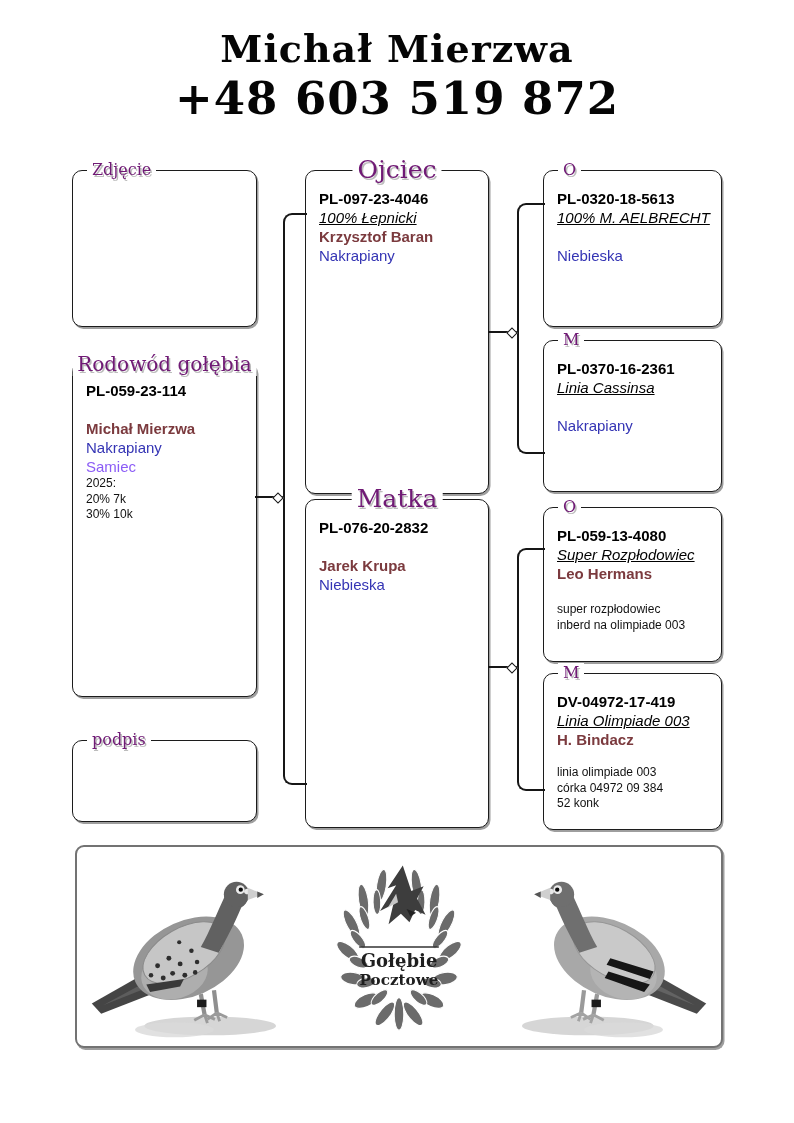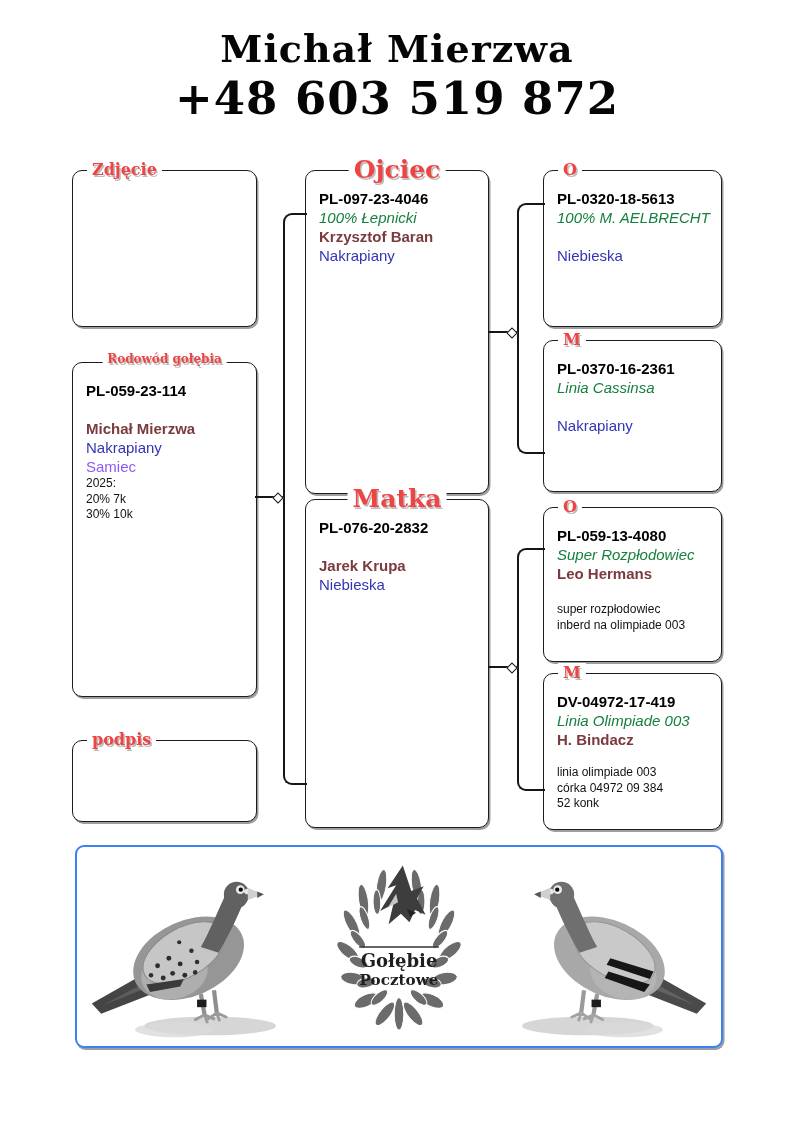--- a/index.html
+++ b/index.html
@@ -9,46 +9,46 @@
   
   .hdr{position:absolute;left:0;width:100%;text-align:center;
        font-family:"DejaVu Serif",serif;font-weight:bold;color:#050505;}
   .hdr-name{top:26px;font-size:38px;letter-spacing:1px;}
   .hdr-phone{top:72px;font-size:45px;letter-spacing:1px;}
 
   
   .box{position:absolute;background:#fff;border:1.5px solid #1c1c1c;
        border-radius:10px;box-shadow:1.5px 2px 0 #9e9e9e;}
   .legend{position:absolute;background:#fff;padding:0 5px;
-          font-family:"DejaVu Serif",serif;font-weight:bold;color:#ef4444;
+          font-family:"DejaVu Serif",serif;font-weight:normal;color:#701a75;
           text-shadow:1.5px 1.5px 0 #bdbdbd;white-space:nowrap;}
   .legend.sm{top:-11px;left:14px;font-size:16px;}
-  .legend.sm-center{top:-11px;left:50%;transform:translateX(-50%);font-size:12px;}
+  .legend.sm-center{top:-11px;left:50%;transform:translateX(-50%);font-size:20px;}
   .legend.big{top:-16px;left:50%;transform:translateX(-50%);font-size:25px;}
   .box-content{padding:18px 10px 0 13px;}
   .ln{font-size:15px;line-height:19px;white-space:nowrap;}
   .l-id{font-weight:bold;color:#000;}
-  .l-strain{font-style:italic;color:#15803d;}
+  .l-strain{font-style:italic;color:#000000;text-decoration:underline;}
   .l-owner{font-weight:bold;color:#7b3a3e;}
   .l-blue{color:#3434b4;}
   .l-plain{color:#8b5cf6;}
   .l-small{font-size:12px;line-height:15.5px;color:#111;white-space:nowrap;}
   .gap{height:19px;}
   .gap-s{height:3px;}
 
   
   .bracket{position:absolute;border-left:2px solid #161616;border-top:2px solid #161616;
            border-bottom:2px solid #161616;border-radius:9px 0 0 9px;}
   .stub{position:absolute;height:2px;background:#161616;}
   .diamond{position:absolute;width:6px;height:6px;background:#fff;
            border:1.4px solid #161616;transform:rotate(45deg);}
 
   
   .footer-box{position:absolute;left:75px;top:845px;width:644px;height:199px;
-              background:#fff;border:2px solid #3b82f6;border-radius:9px;
+              background:#fff;border:2px solid #737373;border-radius:9px;
               box-shadow:1.5px 2px 0 #9e9e9e;}
   .footer-item{position:absolute;}
 </style>
 </head>
 <body>
 
 <div class="page">
 
   <div class="hdr hdr-name">Michał Mierzwa</div>
   <div class="hdr hdr-phone">+48 603 519 872</div>

